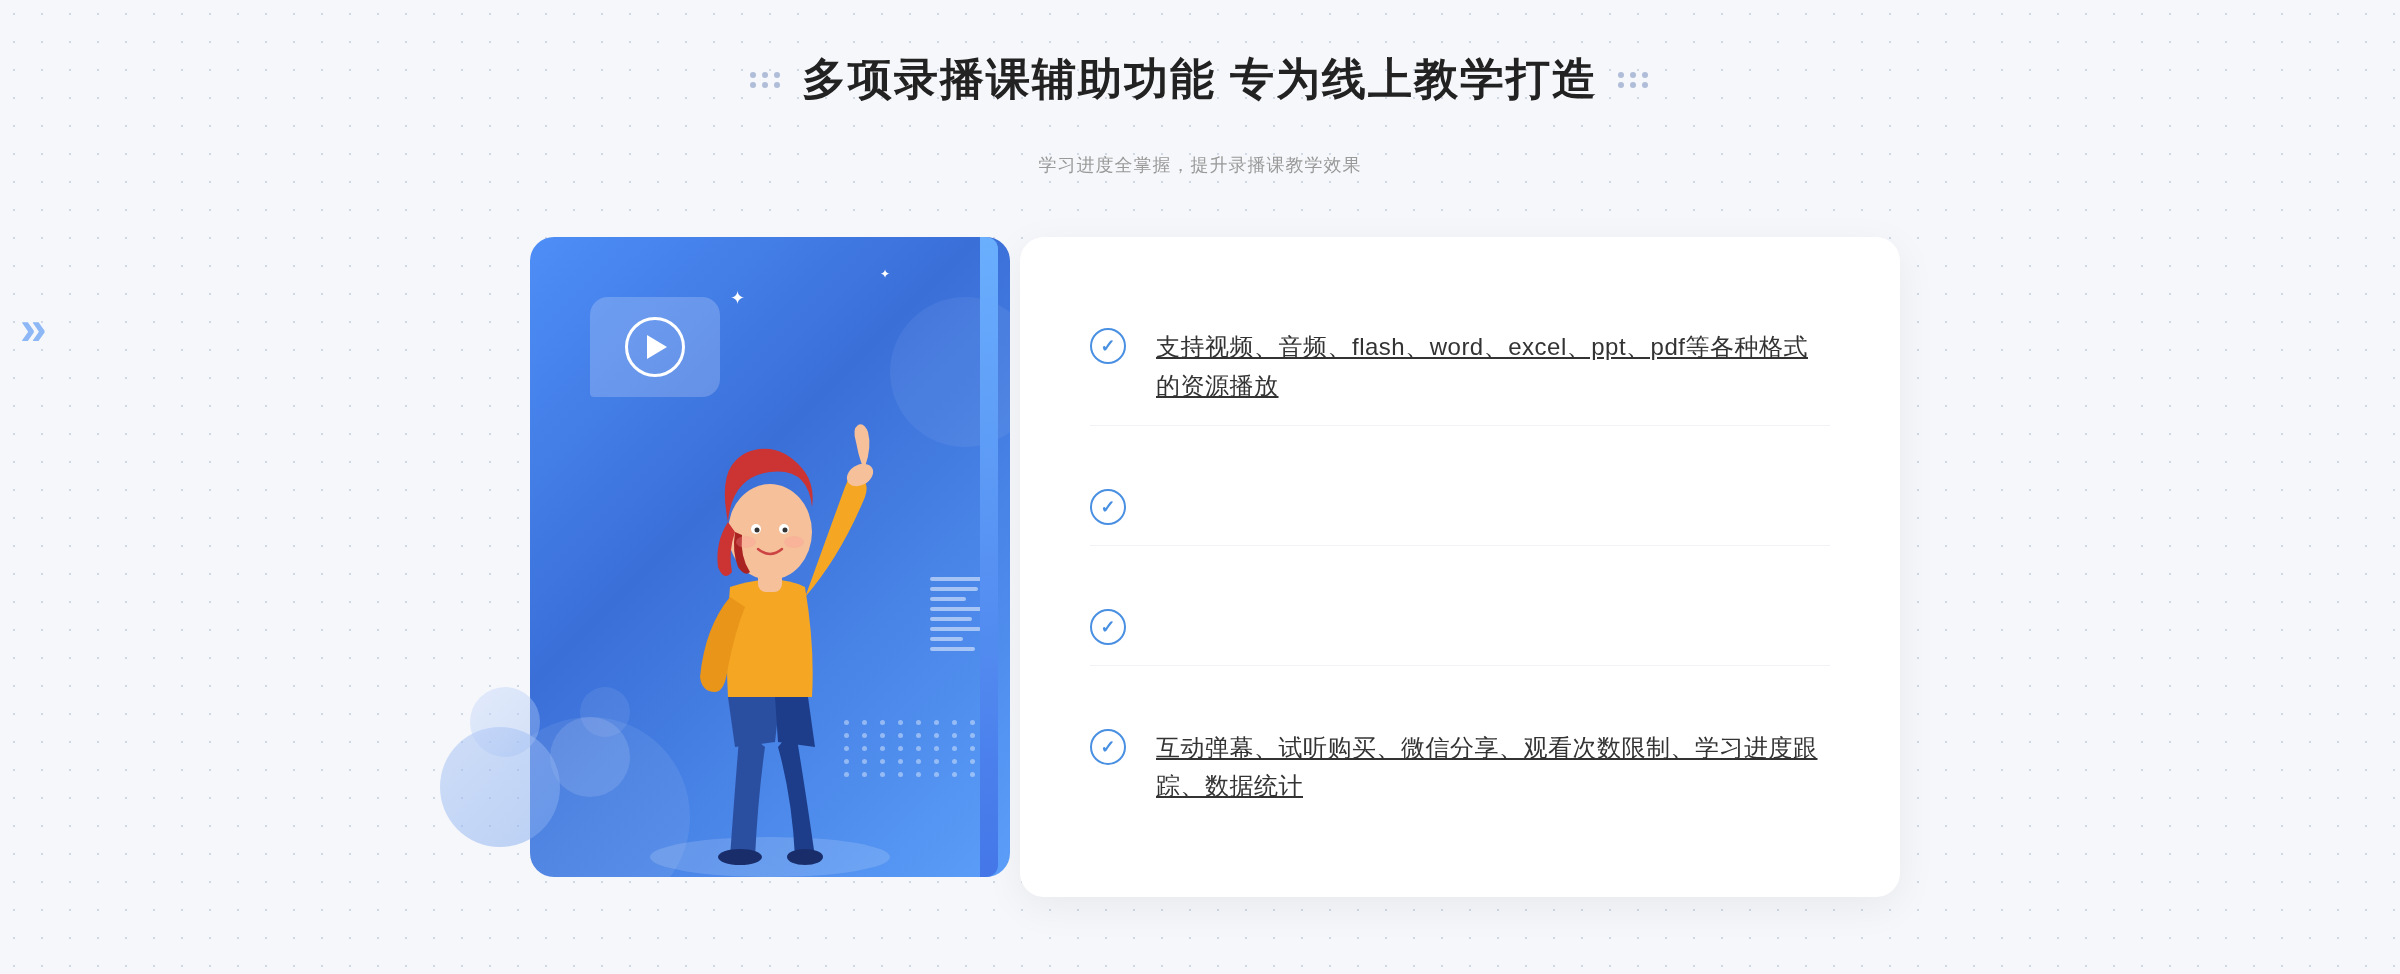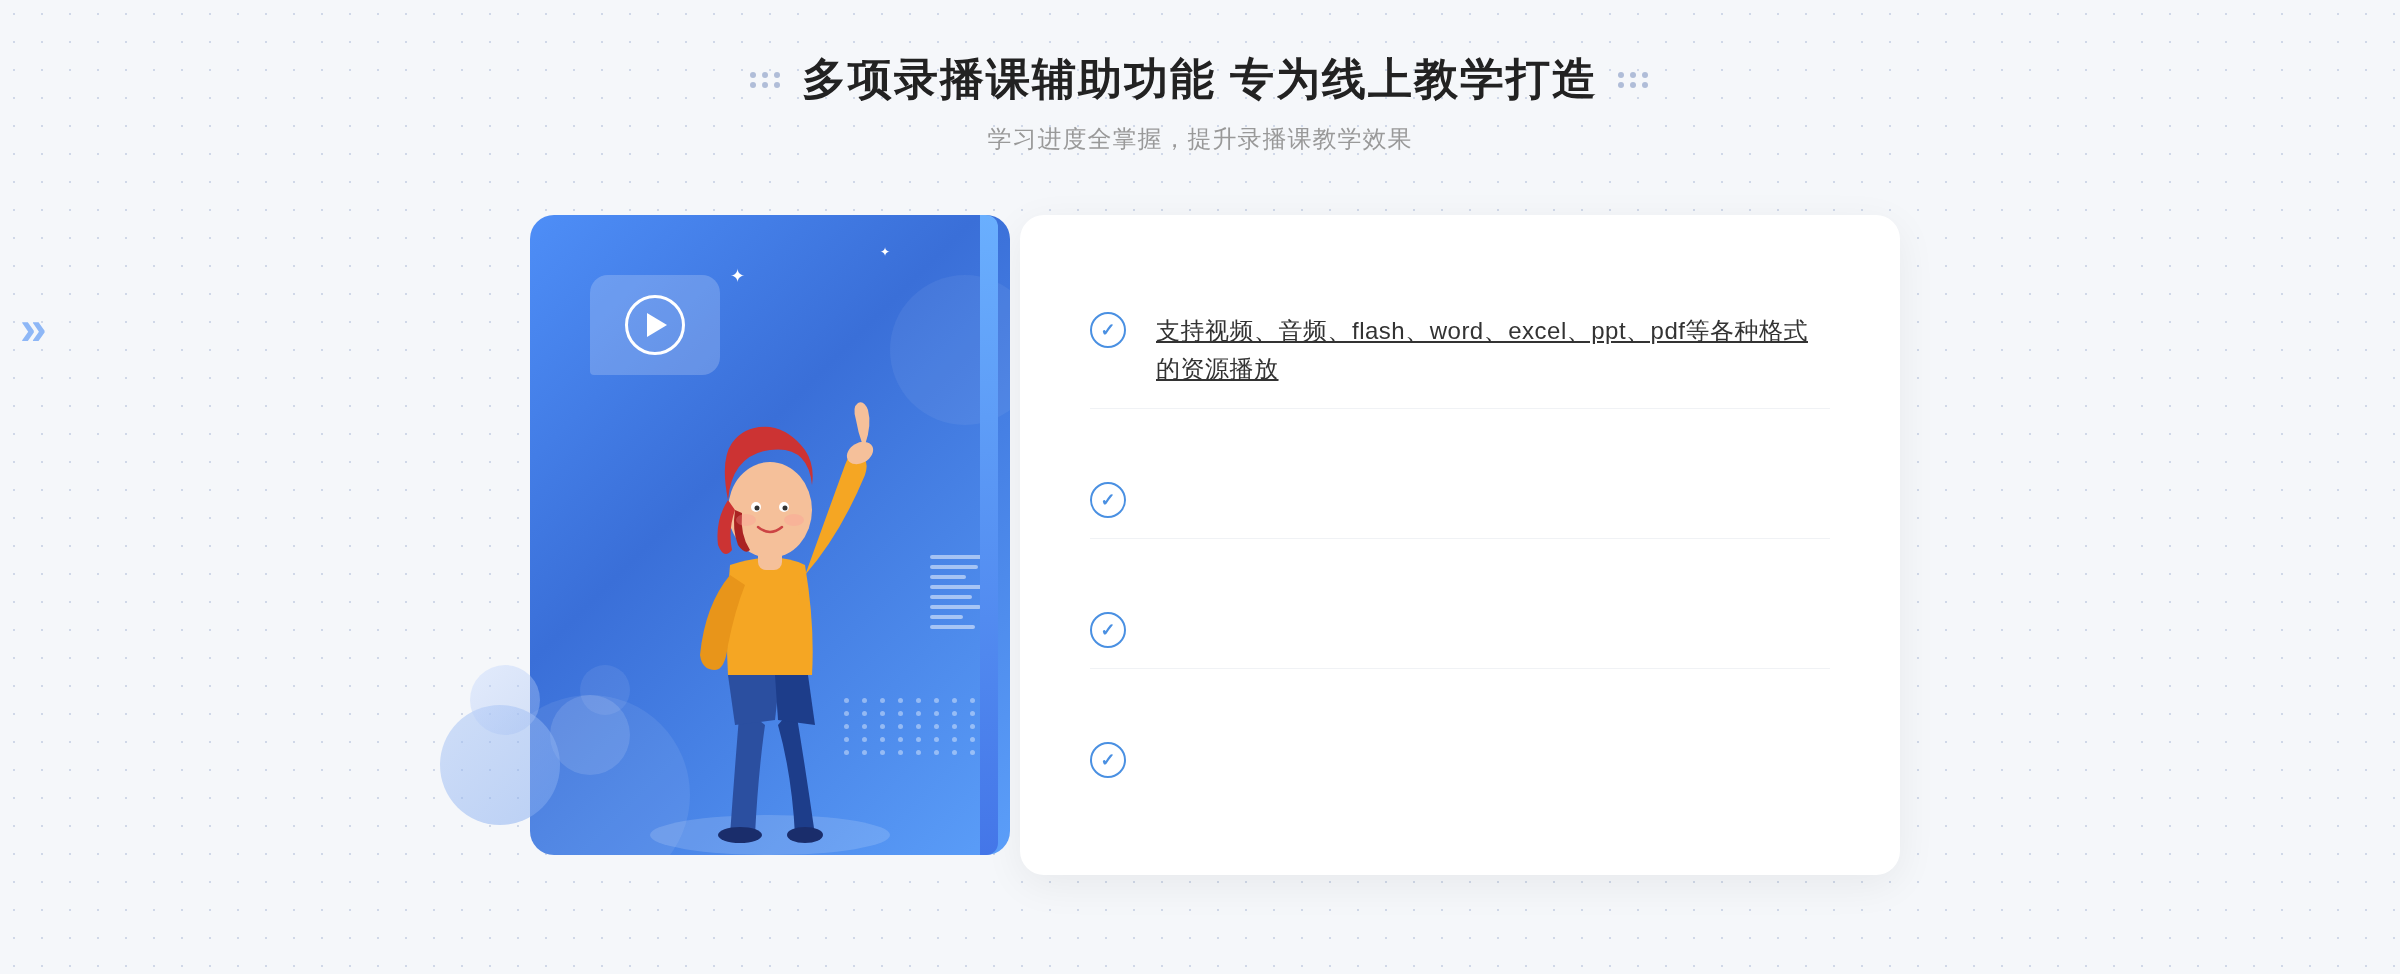--- a/index.html
+++ b/index.html
@@ -30,20 +30,21 @@
       align-items: center;
       padding-top: 50px;
       position: relative;
     }
 
     .header-section {
       display: flex;
       flex-direction: column;
       align-items: center;
       margin-bottom: 40px;
+      gap: 30px;
     }
 
     .title-row {
       display: flex;
       align-items: center;
       gap: 20px;
       margin-bottom: 14px;
     }
 
     .title-dots {
@@ -66,21 +67,21 @@
     }
 
     .main-title {
       font-size: 44px;
       font-weight: 700;
       color: #222;
       letter-spacing: 2px;
     }
 
     .subtitle {
-      font-size: 24px;
+      font-size: 18px;
       color: #999;
       letter-spacing: 1px;
     }
 
     .content-section {
       display: flex;
       align-items: stretch;
       width: 1400px;
       position: relative;
     }
@@ -497,20 +498,21 @@
       <div class="feature-item">
         <div class="check-circle">
           <span class="check-mark">✓</span>
         </div>
       </div>
 
       <div class="feature-item">
         <div class="check-circle">
           <span class="check-mark">✓</span>
         </div>
+        <p class="feature-text">互动弹幕、试听购买、微信分享、观看次数限制、学习进度跟踪、数据统计</p>
       </div>
 
     </div>
   </div>
 
   <div class="outer-deco-left">
     <span class="chevron-left">»</span>
   </div>
 
 </div>

